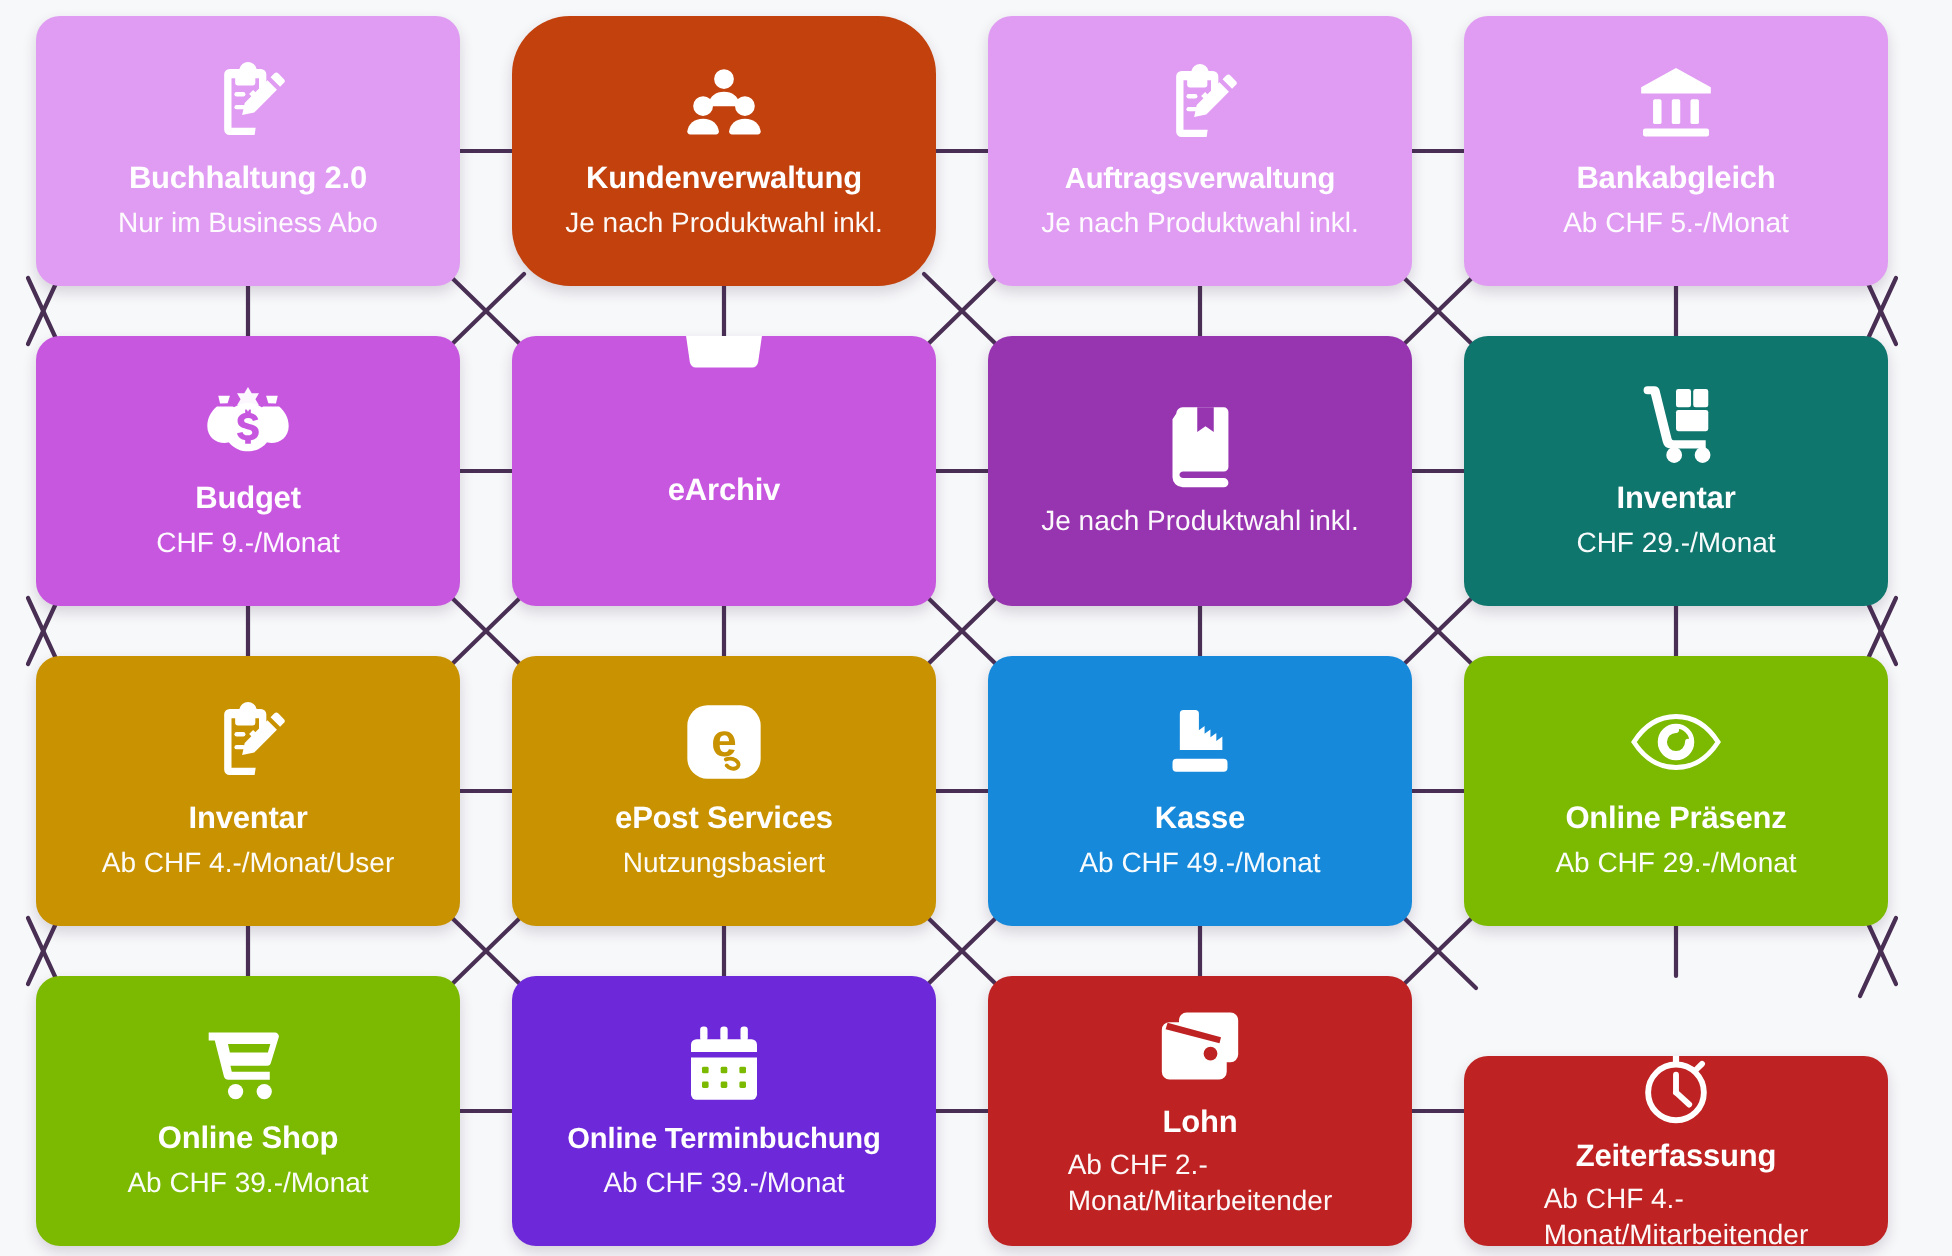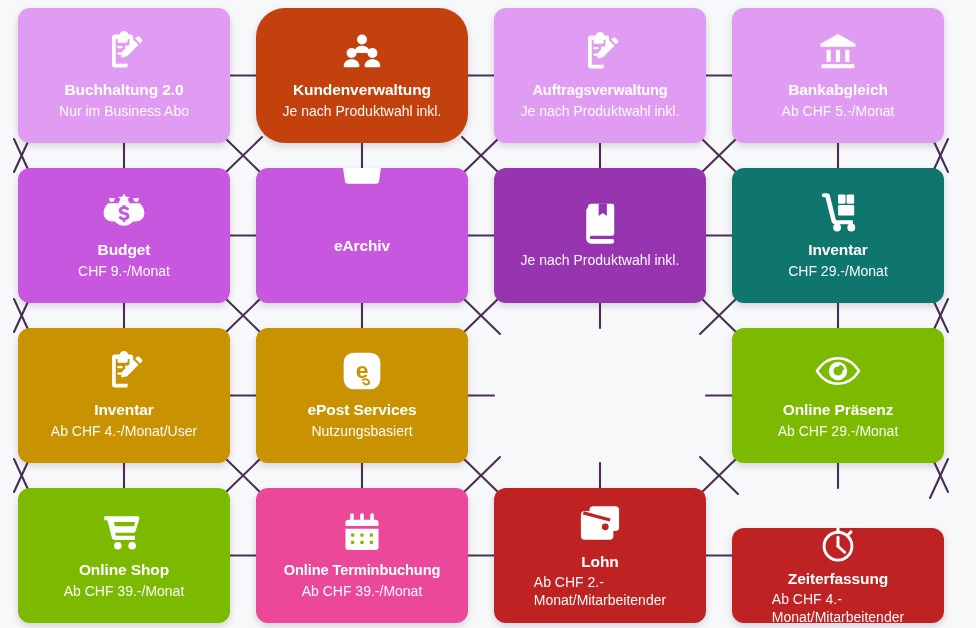--- a/index.html
+++ b/index.html
@@ -257,20 +257,30 @@
         <div class="icon">
     <svg width="44" height="44" viewBox="0 0 48 48">
       <rect x="4" y="4" width="40" height="40" rx="11" fill="#fff"></rect>
       <text x="24" y="31.5" text-anchor="middle" font-family="'Liberation Sans',sans-serif" font-size="25" font-weight="bold" fill="#c99200">e</text>
       <path d="M25 33.5c2.6-1 5.2-.2 6.4 1.4.9 1.2.6 2.6-.7 3.3-1.6.9-4 .1-5.2-1.4" fill="none" stroke="#c99200" stroke-width="2.1" stroke-linecap="round"></path>
     </svg>
         </div>
         <div class="title">ePost Services</div>
         <div class="subtitle">Nutzungsbasiert</div>
       </div>
+      <div class="card" style="background: rgb(22, 137, 218); grid-area: 3 / 3;">
+        <div class="icon">
+    <svg width="44" height="44" viewBox="0 0 48 48" fill="#fff">
+      <path d="M13 8.5a2 2 0 0 1 2-2h6.4a2 2 0 0 1 2 2v9.1l3.1-2.3v4.2l3.2-2.3v4.2l3.2-2.3v4.3l3.3-2.4v7.3H13z"></path>
+      <rect x="9" y="33.2" width="30" height="7" rx="2.2"></rect>
+    </svg>
+        </div>
+        <div class="title">Kasse</div>
+        <div class="subtitle">Ab CHF 49.-/Monat</div>
+      </div>
       <div class="card" style="background: rgb(124, 186, 1); grid-area: 3 / 4;">
         <div class="icon">
     <svg width="48" height="40" viewBox="0 0 52 42" fill="none" stroke="#fff">
       <path d="M3.2 21C9 12 17 7.2 26 7.2S43 12 48.8 21C43 30 35 34.8 26 34.8S9 30 3.2 21z" stroke-width="2.6"></path>
       <circle cx="26" cy="21" r="8.6" stroke-width="2.6"></circle>
       <path d="M26 14.4a6.6 6.6 0 1 0 6.6 6.6" stroke-width="3.4" stroke-linecap="round"></path>
     </svg>
         </div>
         <div class="title">Online Präsenz</div>
         <div class="subtitle">Ab CHF 29.-/Monat</div>
@@ -280,21 +290,21 @@
     <svg width="46" height="42" viewBox="0 0 48 44" fill="#fff">
       <path d="M9.5 6.5h28.6c1.4 0 2.4 1.3 2 2.6L36 22.4a2 2 0 0 1-2 1.5H14.8l.7 3.2h19.9v4.2H13.9a2.6 2.6 0 0 1-2.6-2.1L6.6 10.7H3.4V6.5z"></path>
       <path d="M13.5 12.6h22.2l-1.3 4.4H14.5z" fill="#7cba01"></path>
       <circle cx="17.5" cy="37.5" r="4"></circle>
       <circle cx="32.5" cy="37.5" r="4"></circle>
     </svg>
         </div>
         <div class="title">Online Shop</div>
         <div class="subtitle">Ab CHF 39.-/Monat</div>
       </div>
-      <div class="card" style="background: #ec4899; grid-area: 4 / 2;">
+      <div class="card" style="background: #6d28d9; grid-area: 4 / 2;">
         <div class="icon">
     <svg width="44" height="44" viewBox="0 0 48 48" fill="#fff">
       <rect x="11" y="3.5" width="4" height="8" rx="1.8"></rect>
       <rect x="22" y="3.5" width="4" height="8" rx="1.8"></rect>
       <rect x="33" y="3.5" width="4" height="8" rx="1.8"></rect>
       <path d="M6 13.5a3 3 0 0 1 3-3h30a3 3 0 0 1 3 3v4H6z"></path>
       <path d="M6 20.5h36v20a3 3 0 0 1-3 3H9a3 3 0 0 1-3-3z"></path>
       <g fill="#7cba01">
         <rect x="12" y="25.5" width="3.6" height="3.6" rx=".8"></rect>
         <rect x="22.2" y="25.5" width="3.6" height="3.6" rx=".8"></rect>

